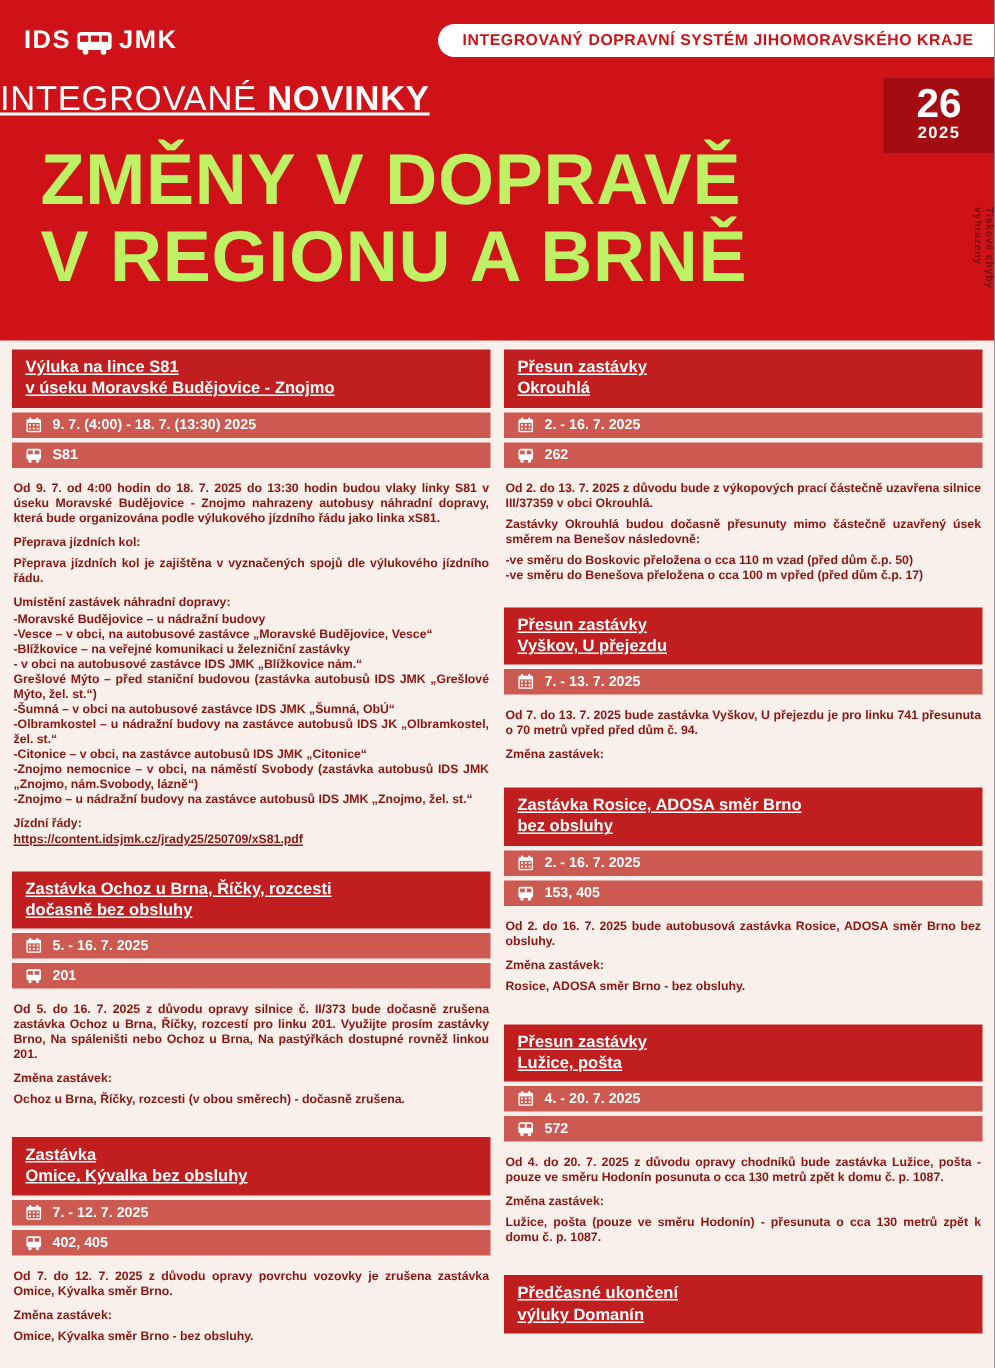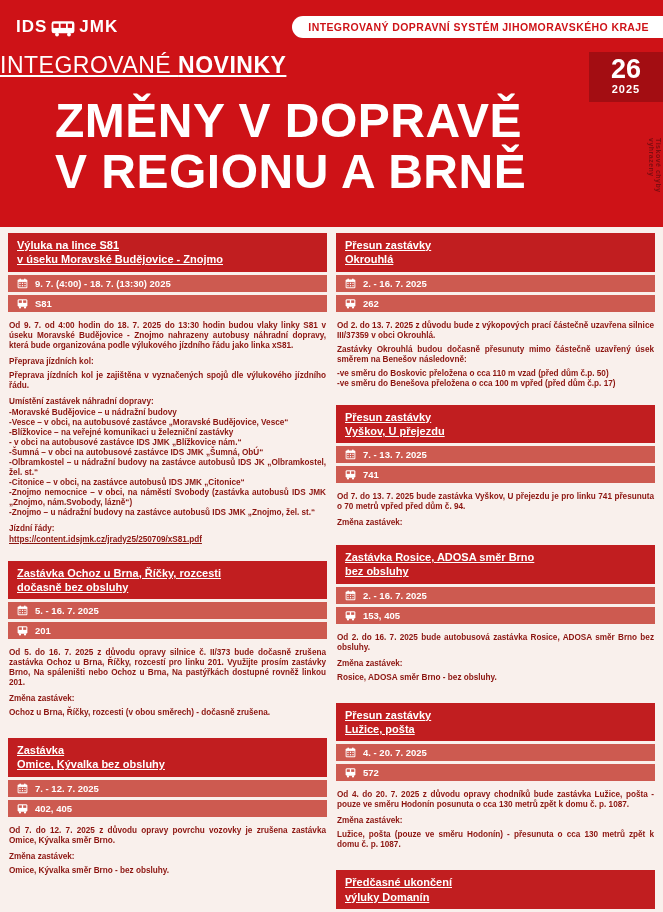--- a/index.html
+++ b/index.html
@@ -22,22 +22,22 @@
   .news-row{ margin-top:14px; color:#fff; font-size:23px; letter-spacing:.5px;text-decoration:underline; }
   .news-light{ font-weight:normal; }
   .news-bold{ font-weight:bold; }
   .issue-box{
     position:absolute; right:0; top:52px; width:74px; height:50px;
     background:var(--brand-dark,#a30d12); color:#ffffff; text-align:center; padding-top:4px;
   }
   .issue-number{ font-size:27px; font-weight:bold; line-height:1; display:block; }
   .issue-year{ font-size:11px; font-weight:bold; letter-spacing:1px; display:block; }
   .main-title{
-    margin-top:16px; padding-left:27px; color:#ffffff; font-weight:bold;
-    font-size:48px; line-height:1.07; letter-spacing:.5px; white-space:pre-line;margin-left:28px;
+    margin-top:16px; padding-left:27px; color:#bef264; font-weight:bold;
+    font-size:48px; line-height:1.07; letter-spacing:.5px; white-space:pre-line;
   }
   .side-note{
     position:absolute; right:1px; top:138px; writing-mode:vertical-rl;
     font-size:7px; color:#7e0d10; font-weight:bold; letter-spacing:.5px;
   }
   
   .content{ display:flex; gap:9px; padding:6px 8px 8px 8px; }
   .col{ flex:1; display:flex; flex-direction:column; gap:9px; min-width:0; }
   .card{ display:flex; flex-direction:column; }
   .card-header{
@@ -135,20 +135,21 @@
     </div>
     <div class="card-body">
             <div class="body-p">Od 9. 7. od 4:00 hodin do 18. 7. 2025 do 13:30 hodin budou vlaky linky S81 v úseku Moravské Budějovice - Znojmo nahrazeny autobusy náhradní dopravy, která bude organizována podle výlukového jízdního řádu jako linka xS81.</div>
             <div class="body-h">Přeprava jízdních kol:</div>
             <div class="body-p">Přeprava jízdních kol je zajištěna v vyznačených spojů dle výlukového jízdního řádu.</div>
             <div class="body-h">Umístění zastávek náhradní dopravy:</div>
             <div class="body-li">-Moravské Budějovice – u nádražní budovy</div>
             <div class="body-li">-Vesce – v obci, na autobusové zastávce „Moravské Budějovice, Vesce“</div>
             <div class="body-li">-Blížkovice – na veřejné komunikaci u železniční zastávky</div>
             <div class="body-li">- v obci na autobusové zastávce IDS JMK „Blížkovice nám.“</div>
+            <div class="body-li">Grešlové Mýto – před staniční budovou (zastávka autobusů IDS JMK „Grešlové Mýto, žel. st.“)</div>
             <div class="body-li">-Šumná – v obci na autobusové zastávce IDS JMK „Šumná, ObÚ“</div>
             <div class="body-li">-Olbramkostel – u nádražní budovy na zastávce autobusů IDS JK „Olbramkostel, žel. st.“</div>
             <div class="body-li">-Citonice – v obci, na zastávce autobusů IDS JMK „Citonice“</div>
             <div class="body-li">-Znojmo nemocnice – v obci, na náměstí Svobody (zastávka autobusů IDS JMK „Znojmo, nám.Svobody, lázně“)</div>
             <div class="body-li">-Znojmo – u nádražní budovy na zastávce autobusů IDS JMK „Znojmo, žel. st.“</div>
             <div class="body-h">Jízdní řády:</div>
             <div class="body-li"><a class="body-link" href="#">https://content.idsjmk.cz/jrady25/250709/xS81.pdf</a></div>
           </div>
   </section>
         <section class="card">
@@ -289,32 +290,20 @@
                   <rect x="6.2" y="6" width="1.6" height="1.6"></rect>
                   <rect x="9.4" y="6" width="1.6" height="1.6"></rect>
             <rect x="3" y="9" width="1.6" height="1.6"></rect>
                   <rect x="6.2" y="9" width="1.6" height="1.6"></rect>
                   <rect x="9.4" y="9" width="1.6" height="1.6"></rect>
           </g>
         </svg>
       </span>
       <span>7. - 13. 7. 2025</span>
     </div>
-    <div class="card-row">
-      <span class="icon">
-        <svg viewBox="0 0 14 14" width="11" height="11" aria-hidden="true">
-          <rect x="0.8" y="1.5" width="12.4" height="9.5" rx="1.8" fill="#ffffff"></rect>
-          <rect x="2.2" y="3" width="4" height="3.2" style="fill:var(--row)"></rect>
-          <rect x="7.8" y="3" width="4" height="3.2" style="fill:var(--row)"></rect>
-          <circle cx="3.8" cy="12" r="1.4" fill="#ffffff"></circle>
-          <circle cx="10.2" cy="12" r="1.4" fill="#ffffff"></circle>
-        </svg>
-      </span>
-      <span>741</span>
-    </div>
     <div class="card-body">
             <div class="body-p">Od 7. do 13. 7. 2025 bude zastávka Vyškov, U přejezdu je pro linku 741 přesunuta o 70 metrů vpřed před dům č. 94.</div>
             <div class="body-h">Změna zastávek:</div>
           </div>
   </section>
         <section class="card">
     <header class="card-header">Zastávka Rosice, ADOSA směr Brno
 bez obsluhy</header>
     <div class="card-row">
       <span class="icon">

